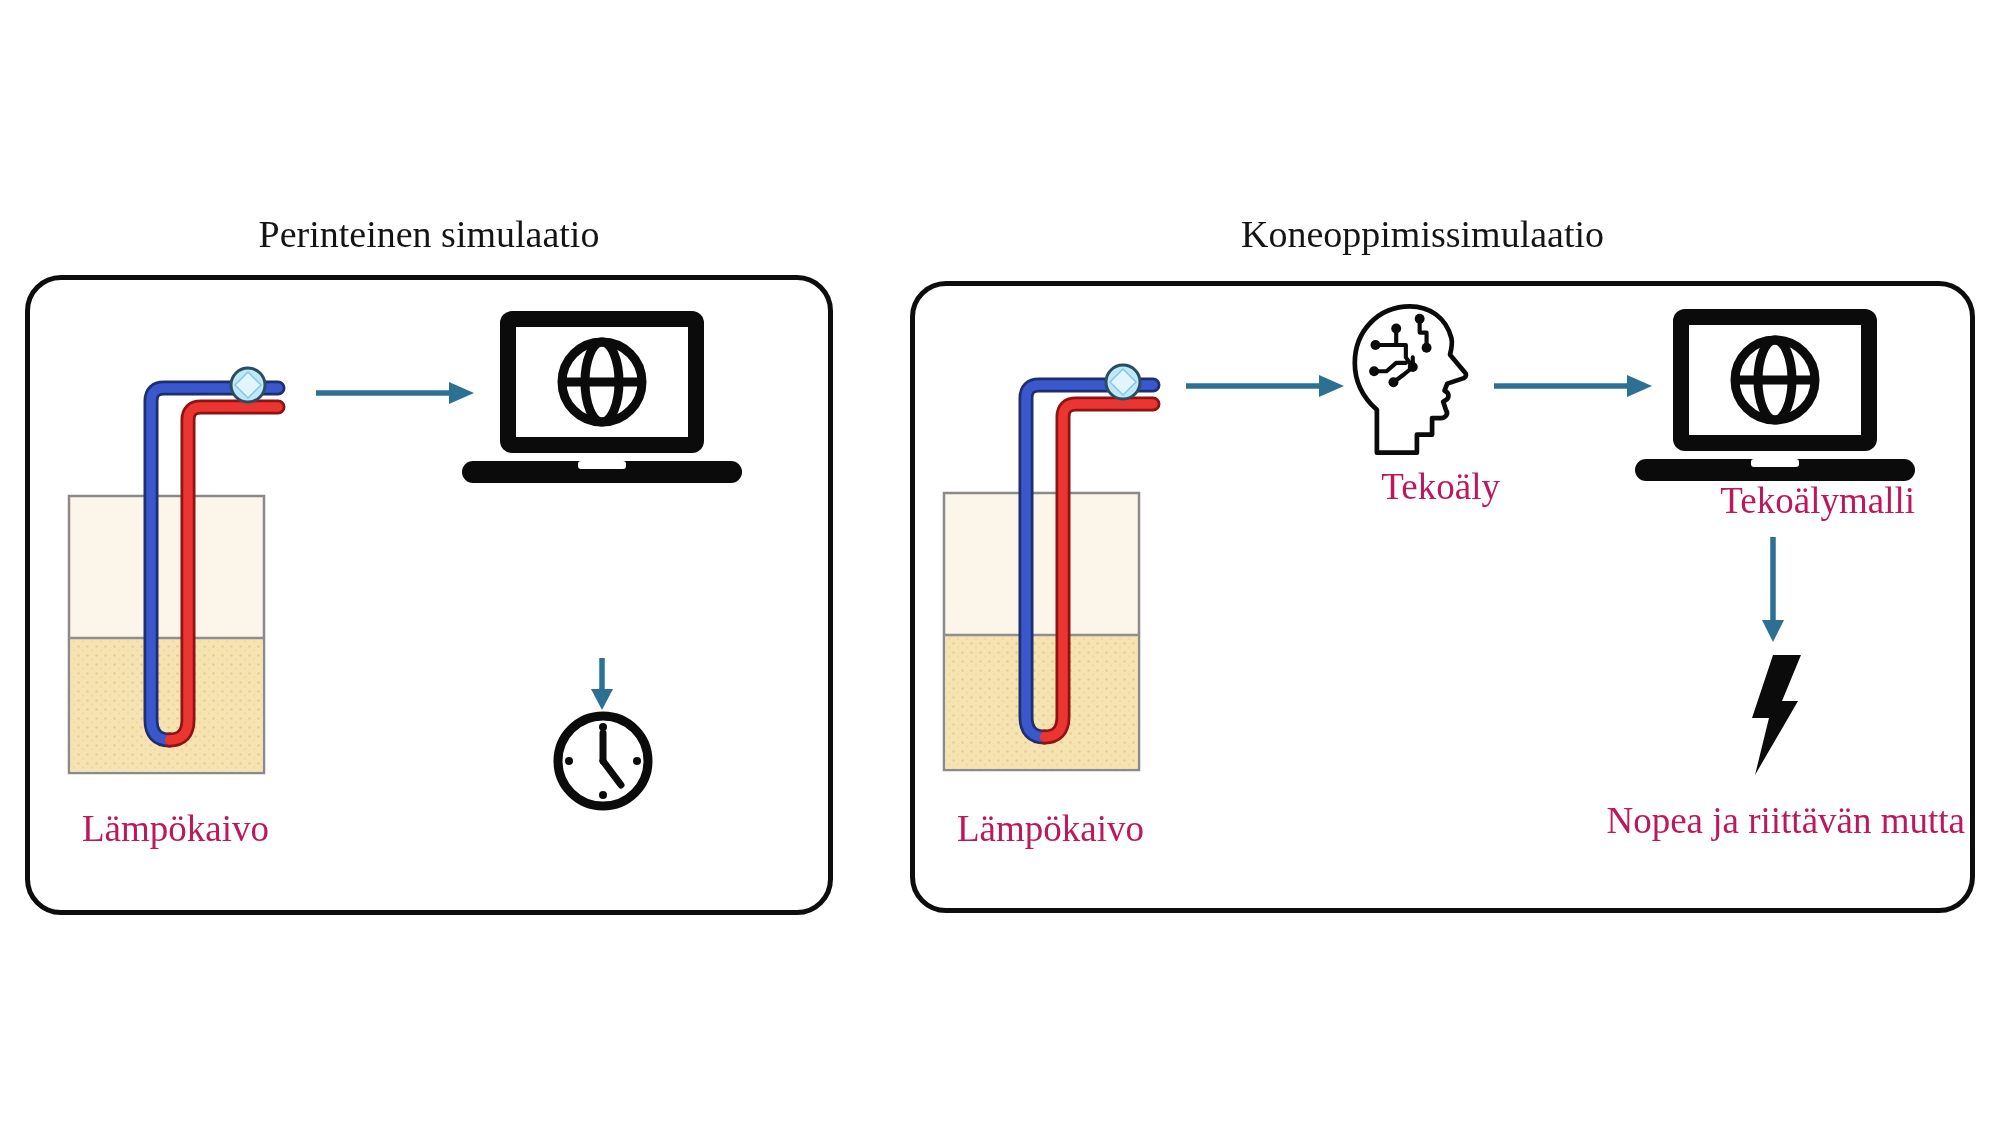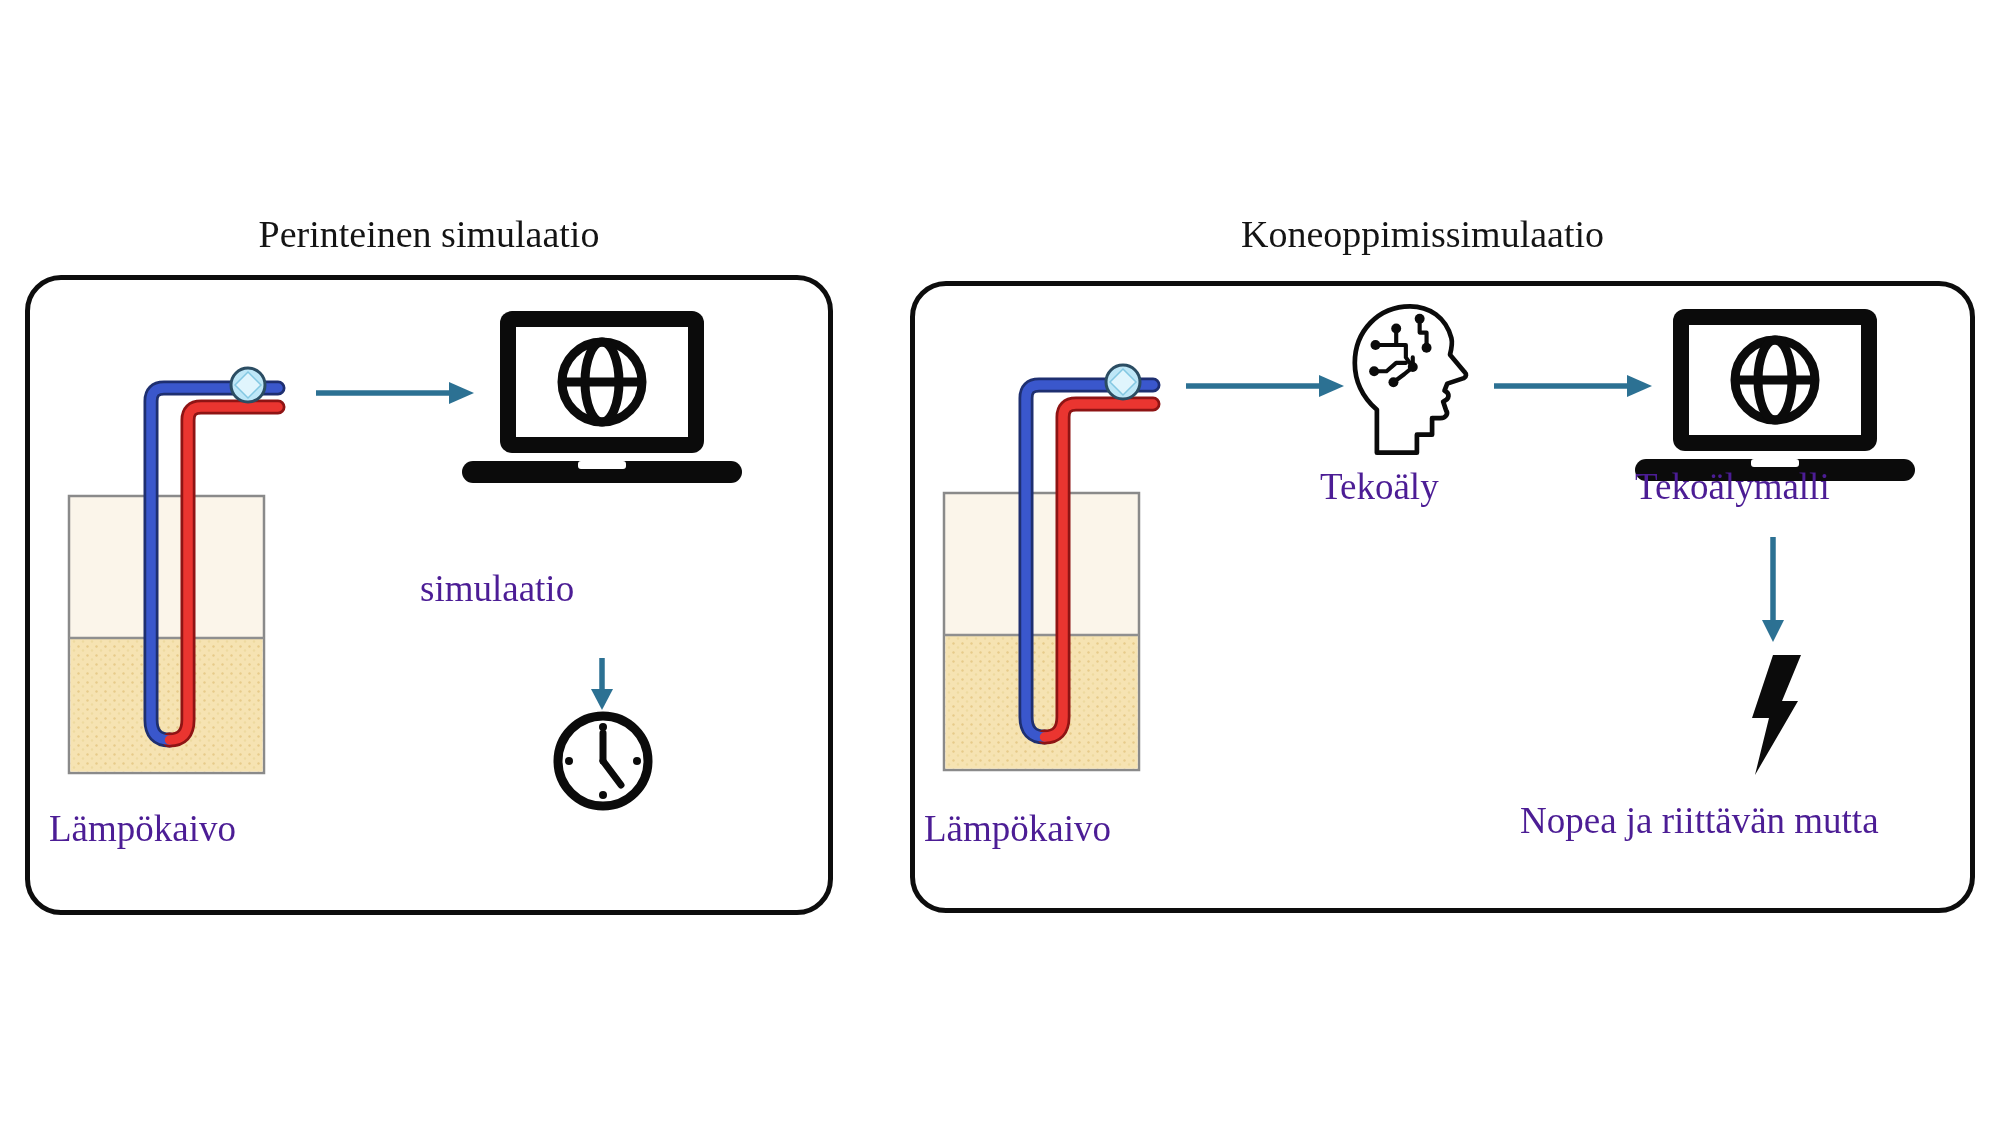--- a/index.html
+++ b/index.html
@@ -23,22 +23,22 @@
     position:absolute;
     font-size:38px;
     line-height:42px;
     text-align:center;
     color:#141414;
   }
   .lbl{
     position:absolute;
     font-size:37px;
     line-height:46px;
-    text-align:left;
-    color:#4c1d95;
+    text-align:right;
+    color:#be185d;
     white-space:nowrap;
   }
   svg{display:block;}
 </style>
 </head>
 <body>
 
 <div id="canvas">
 
   <div class="title" style="left:25px;top:213px;width:808px;">Perinteinen simulaatio</div>
@@ -82,21 +82,20 @@
     <g transform="translate(140,71)" fill="none" stroke="#0b0b0b" stroke-width="9">
       <circle cx="0" cy="0" r="40"></circle>
       <ellipse cx="0" cy="0" rx="17" ry="40"></ellipse>
       <line x1="-40" y1="0" x2="40" y2="0"></line>
     </g>
     <rect x="0" y="150" width="280" height="22" rx="11" fill="#0b0b0b"></rect>
     <rect x="116" y="150" width="48" height="8" rx="3" fill="#ffffff"></rect>
   </svg>
 
   <div class="lbl" style="left:420px;top:566px;width:360px;">
-    <span style="display:block">simulaatio</span>
   </div>
 
   <svg class="abs" style="left:586px;top:655px;" width="32" height="58" viewBox="0 0 32 58">
     <line x1="16" y1="3" x2="16" y2="34" stroke="#2c7193" stroke-width="5.5"></line>
     <polygon points="5,34 16,55 27,34" fill="#2c7193"></polygon>
   </svg>
 
   <svg class="abs" style="left:548px;top:706px;" width="110" height="110" viewBox="0 0 110 110">
     <circle cx="55" cy="55" r="45" fill="none" stroke="#0b0b0b" stroke-width="9"></circle>
     <circle cx="55" cy="21" r="4" fill="#0b0b0b"></circle>
@@ -169,21 +168,21 @@
     <rect x="54" y="16" width="172" height="110" fill="#ffffff"></rect>
     <g transform="translate(140,71)" fill="none" stroke="#0b0b0b" stroke-width="9">
       <circle cx="0" cy="0" r="40"></circle>
       <ellipse cx="0" cy="0" rx="17" ry="40"></ellipse>
       <line x1="-40" y1="0" x2="40" y2="0"></line>
     </g>
     <rect x="0" y="150" width="280" height="22" rx="11" fill="#0b0b0b"></rect>
     <rect x="116" y="150" width="48" height="8" rx="3" fill="#ffffff"></rect>
   </svg>
 
-  <div class="lbl" style="left:1635px;top:464px;width:280px;">Tekoälymalli</div>
+  <div class="lbl" style="left:1635px;top:478px;width:280px;">Tekoälymalli</div>
 
   <svg class="abs" style="left:1757px;top:533px;" width="32" height="112" viewBox="0 0 32 112">
     <line x1="16" y1="4" x2="16" y2="87" stroke="#2c7193" stroke-width="5.5"></line>
     <polygon points="5,87 16,109 27,87" fill="#2c7193"></polygon>
   </svg>
 
   <svg class="abs" style="left:1737px;top:652px;" width="72" height="126" viewBox="0 0 72 126">
     <path d="M36,3 L64,3 L45,49 L61,49 L18,123 L32,66 L15,66 Z" fill="#0b0b0b"></path>
   </svg>
 

